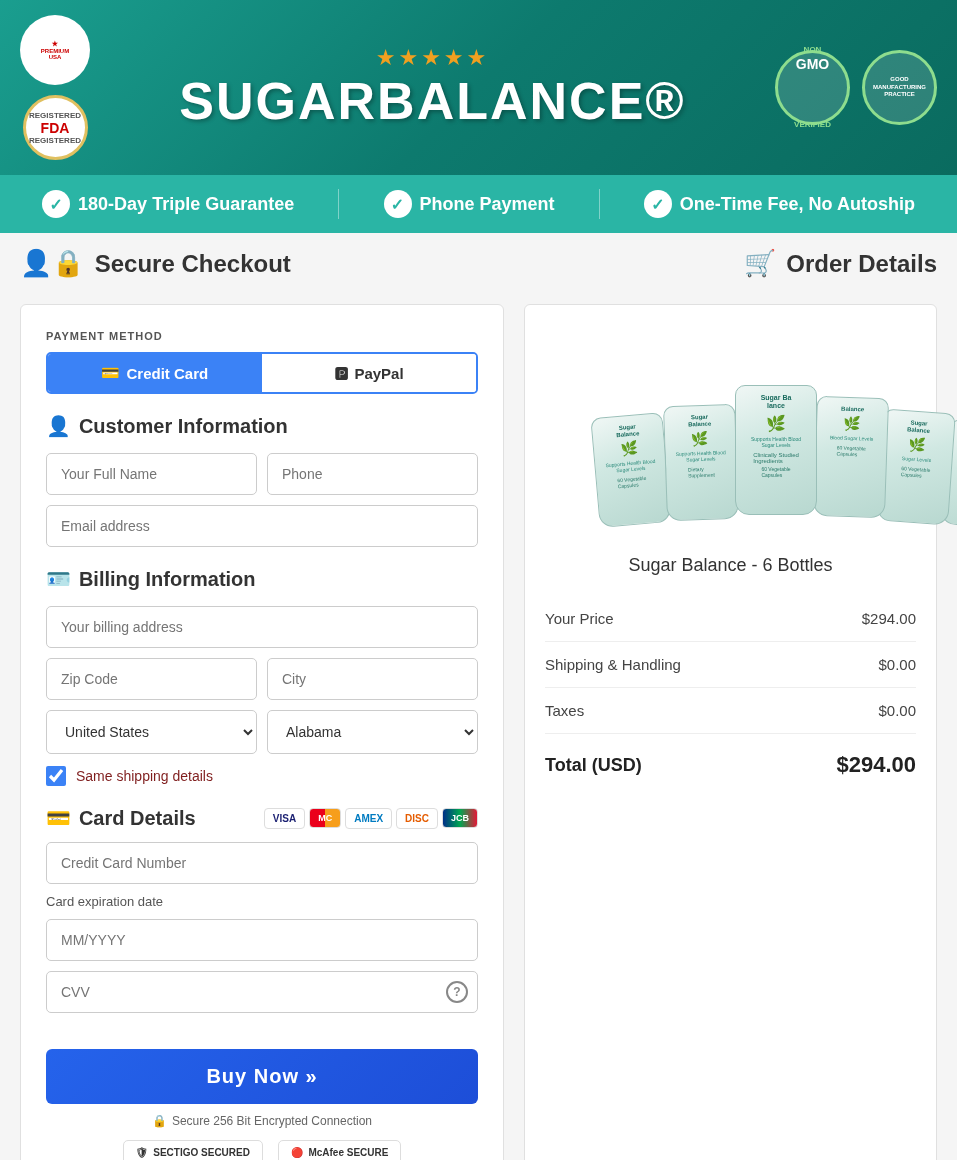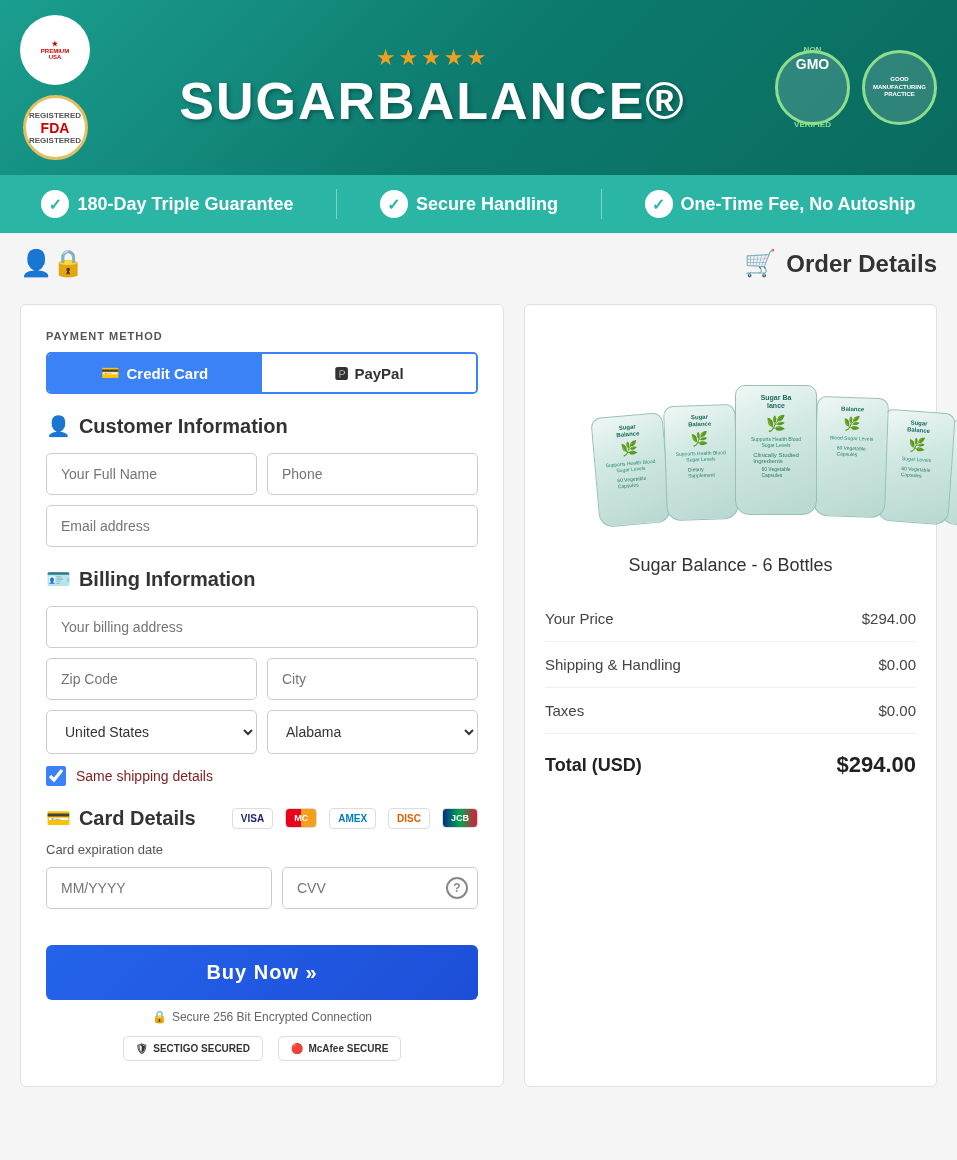--- a/index.html
+++ b/index.html
@@ -107,32 +107,32 @@
     
     .checkbox-row { display: flex; align-items: center; gap: 10px; margin: 12px 0 20px; }
     .checkbox-field { width: 20px; height: 20px; accent-color: #3b82f6; cursor: pointer; }
     .checkbox-label { font-size: 14px; color: #7f1d1d; }
 
     
     .card-section { margin-top: 10px; }
     .card-section-header {
       display: flex; align-items: center; justify-content: space-between; margin-bottom: 12px;
     }
-    .card-badges { display: flex; gap: 12px; align-items: center; }
+    .card-badges { display: flex; gap: 4px; align-items: center; }
     .card-badge {
       padding: 4px 8px; border: 1px solid #ddd; border-radius: 4px;
       font-size: 10px; font-weight: bold; background: #fff;
     }
     .card-badge.visa { color: #1a1f71; }
     .card-badge.mc { color: #eb001b; }
     .card-badge.amex { color: #007bc1; }
     .card-badge.disc { color: #e55c00; }
     .card-badge.jcb { background: linear-gradient(90deg, #003087, #00a651, #e31837); color: #fff; font-size: 9px; }
 
-    .expiry-row { display: flex; gap: 10px; margin-top: 10px; }
+    .expiry-row { display: flex; gap: 10px; margin-top: 10px; flex-direction: column; }
     .cvv-wrapper { flex: 1; display: flex; align-items: center; position: relative; }
     .cvv-input { width: 100%; padding: 12px 40px 12px 14px; border: 1px solid #ccc; border-radius: 5px; font-size: 14px; }
     .cvv-help {
       position: absolute; right: 10px; width: 22px; height: 22px; border-radius: 50%;
       border: 2px solid #888; background: #fff; display: flex; align-items: center;
       justify-content: center; font-size: 12px; font-weight: bold; color: #888; cursor: pointer;
     }
 
     
     .buy-btn {
@@ -233,32 +233,33 @@
 </div>
 
 <div class="guarantee-bar">
   <div class="guarantee-item">
     <div class="check-circle">✓</div>
     <span>180-Day Triple Guarantee</span>
   </div>
   <div class="divider-v"></div>
   <div class="guarantee-item">
     <div class="check-circle">✓</div>
-    <span>Secure Handling</span>
+    <span>Phone Payment</span>
   </div>
   <div class="divider-v"></div>
   <div class="guarantee-item">
     <div class="check-circle">✓</div>
     <span>One-Time Fee, No Autoship</span>
   </div>
 </div>
 
 <div class="page-title-section">
   <div class="page-title">
     <span style="font-size:26px;">👤🔒</span>
+    <span>Secure Checkout</span>
   </div>
   <div class="page-title">
     <span style="font-size:26px;">🛒</span>
     <span>Order Details</span>
   </div>
 </div>
 
 <div class="main-content">
 
   <div class="left-panel">
@@ -334,20 +335,23 @@
           <span>Card Details</span>
         </div>
         <div class="card-badges">
           <div class="card-badge visa">VISA</div>
           <div class="card-badge mc" style="background:linear-gradient(90deg,#eb001b 50%,#f79e1b 50%);color:#fff;font-size:9px;">MC</div>
           <div class="card-badge amex">AMEX</div>
           <div class="card-badge disc">DISC</div>
           <div class="card-badge jcb">JCB</div>
         </div>
       </div>
+      <div class="form-row">
+        <input class="form-field full-width" type="text" placeholder="Credit Card Number" style="">
+      </div>
       <div style="font-size:13px;color:#555;margin-bottom:8px;">Card expiration date</div>
       <div class="expiry-row">
         <input class="form-field" type="text" style="flex: 1 1 0%;" placeholder="MM/YYYY">
         <div class="cvv-wrapper">
           <input class="cvv-input" type="text" placeholder="CVV" style="">
           <div class="cvv-help">?</div>
         </div>
       </div>
     </div>
 

